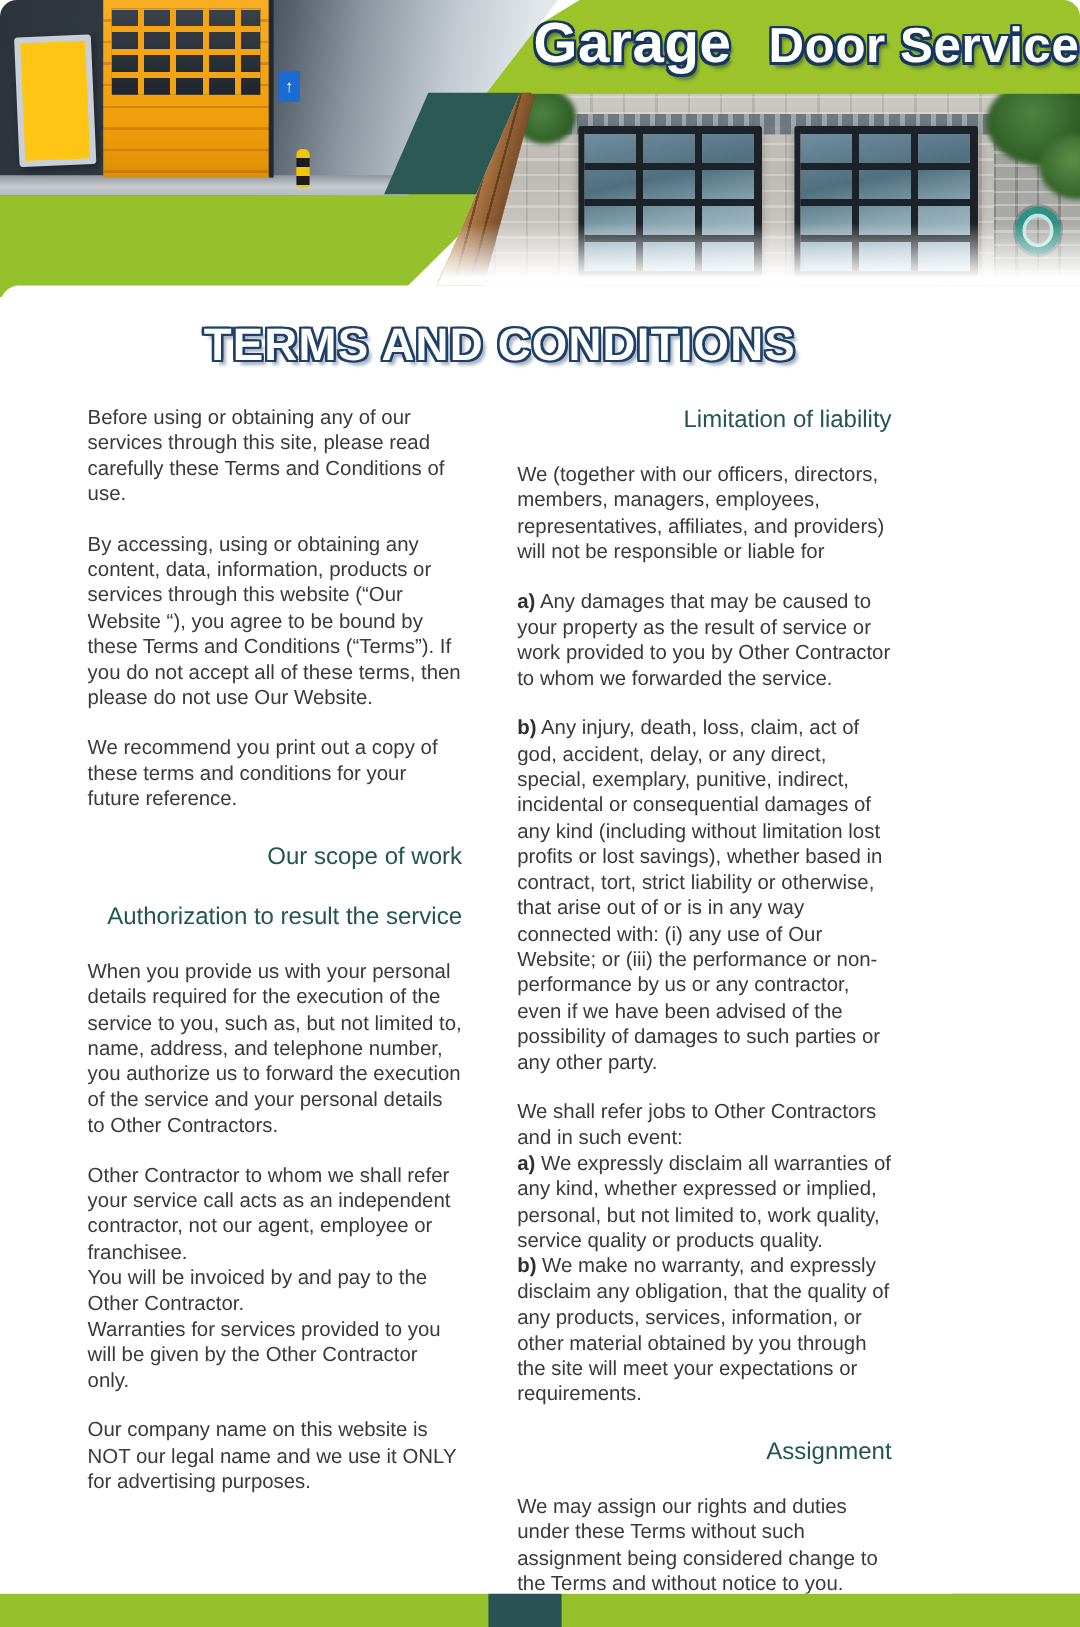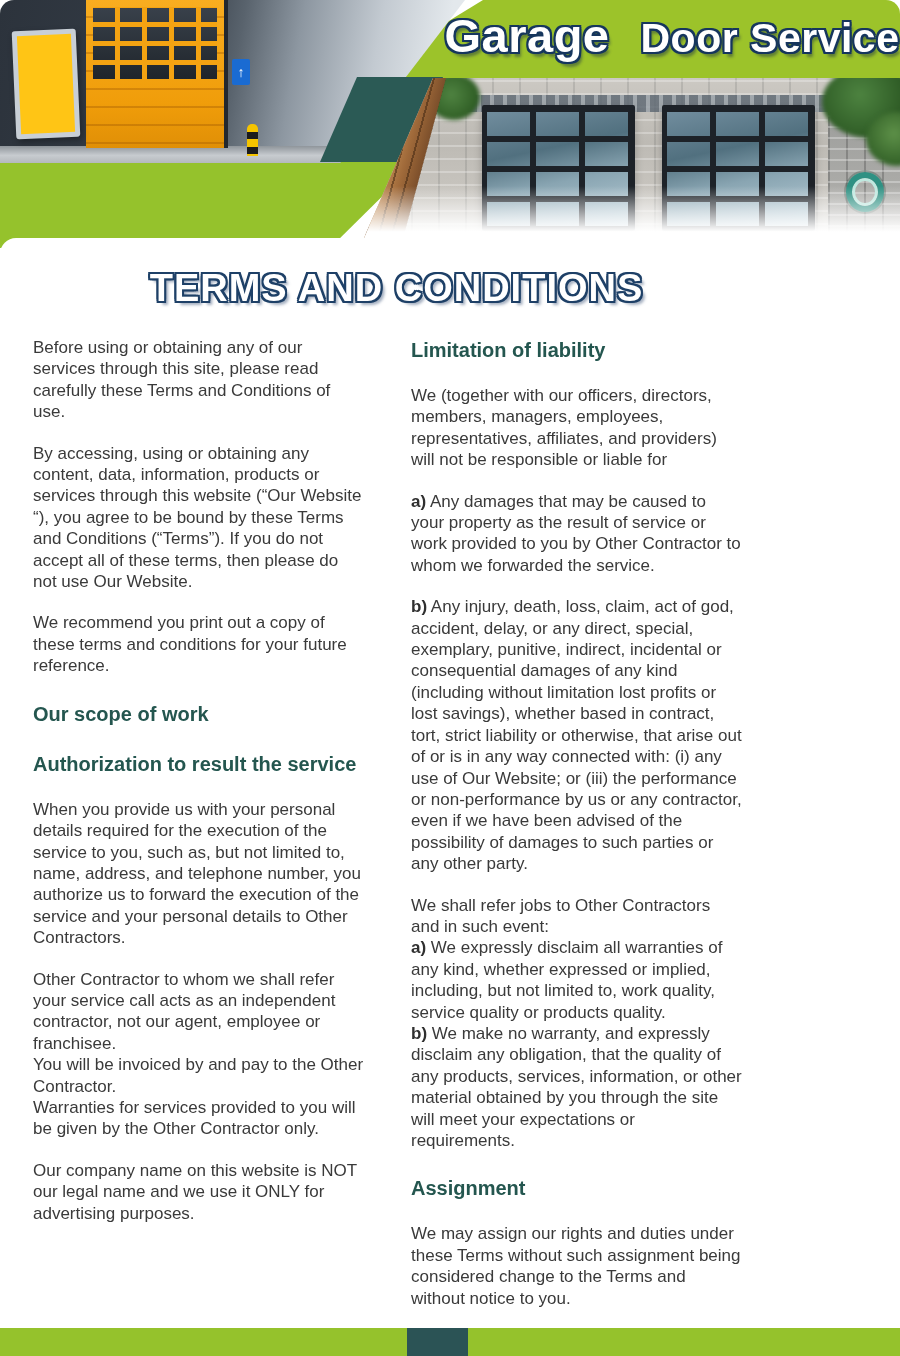--- a/index.html
+++ b/index.html
@@ -88,33 +88,33 @@
     display:flex; align-items:baseline; justify-content:center; gap:31px; white-space:nowrap; }
   .hero-title .w1 { font-size:47px; }
   .hero-title .w2 { font-size:41px; }
   .hero-title span { font-weight:800; color:#ffffff; letter-spacing:.5px;
     text-shadow:-2px -2px 0 #16365d, 2px -2px 0 #16365d, -2px 2px 0 #16365d, 2px 2px 0 #16365d,
                  0 -2px 0 #16365d, 0 2px 0 #16365d, -2px 0 0 #16365d, 2px 0 0 #16365d,
                  3px 5px 3px rgba(20,40,70,.45); }
 
   
   .card { position:relative; z-index:2; margin-top:-10px; width:793px; height:1090px;
-    background:#fff; border-radius:16px 16px 0 0; overflow:hidden; }
+    background:#fff; border-radius:16px 16px 0 0; overflow:hidden;padding-left:40px; }
   h1.doc-title { margin:28px auto 0; width:fit-content; text-align:center;
     font-size:38px; line-height:44px; font-weight:800; letter-spacing:1px; color:#ffffff;
     text-shadow:-2px -2px 0 #1e4067, 2px -2px 0 #1e4067, -2px 2px 0 #1e4067, 2px 2px 0 #1e4067,
                  0 -2px 0 #1e4067, 0 2px 0 #1e4067, -2px 0 0 #1e4067, 2px 0 0 #1e4067,
                  4px 4px 3px rgba(90,110,140,.55); }
   .cols { display:flex; gap:46px; padding:0 50px 0 33px; margin-top:27px; }
   .col { flex:1; min-width:0; }
   .col p { font-size:17px; line-height:21.4px; color:#3a3a3a; margin:0 0 20px;
            white-space:pre-line; }
   .col p .b { font-weight:700; color:#2f2f2f; }
-  .col h2 { font-size:20px; line-height:26px; font-weight:700; color:#24564f;
-            margin:24px 0 22px; }
+  .col h2 { font-size:20px; line-height:26px; font-weight:400; color:#24564f;
+            margin:24px 0 22px;text-align:right; }
   .col h2:first-child { margin-top:0; }
 
   
   .footer { position:relative; width:900px; height:28px; background:#95c22c; }
   .footer-block { position:absolute; left:407px; top:0; width:61px; height:28px; background:#2b5355; }
 </style>
 </head>
 <body>
 
 <div class="page">
@@ -168,21 +168,21 @@
 You will be invoiced by and pay to the Other Contractor.
 Warranties for services provided to you will be given by the Other Contractor only.</span></p>
           <p><span>Our company name on this website is NOT our legal name and we use it ONLY for advertising purposes.</span></p>
         </div>
       <div class="col">
           <h2>Limitation of liability</h2>
           <p><span>We (together with our officers, directors, mem­bers, managers, employees, representatives, af­filiates, and providers) will not be responsible or liable for</span></p>
           <p><span class="b">a)</span><span> Any damages that may be caused to your property as the result of service or work provid­ed to you by Other Contractor to whom we for­warded the service.</span></p>
           <p><span class="b">b)</span><span> Any injury, death, loss, claim, act of god, acci­dent, delay, or any direct, special, exemplary, punitive, indirect, incidental or consequential damages of any kind (including without limita­tion lost profits or lost savings), whether based in contract, tort, strict liability or otherwise, that arise out of or is in any way connected with: (i) any use of Our Website; or (iii) the performance or non-performance by us or any contractor, even if we have been advised of the possibility of damages to such parties or any other party.</span></p>
           <p><span>We shall refer jobs to Other Contractors and in such event:
-</span><span class="b">a)</span><span> We expressly disclaim all warranties of any kind, whether expressed or implied, including, but not limited to, work quality, service quality or products quality.
+</span><span class="b">a)</span><span> We expressly disclaim all warranties of any kind, whether expressed or implied, personal, but not limited to, work quality, service quality or products quality.
 </span><span class="b">b)</span><span> We make no warranty, and expressly disclaim any obligation, that the quality of any products, services, information, or other material obtained by you through the site will meet your expecta­tions or requirements.</span></p>
           <h2>Assignment</h2>
           <p><span>We may assign our rights and duties under these Terms without such assignment being considered change to the Terms and without notice to you.</span></p>
         </div>
     </div>
   </main>
 
   <footer class="footer">
     <div class="footer-block"></div>
   </footer>

